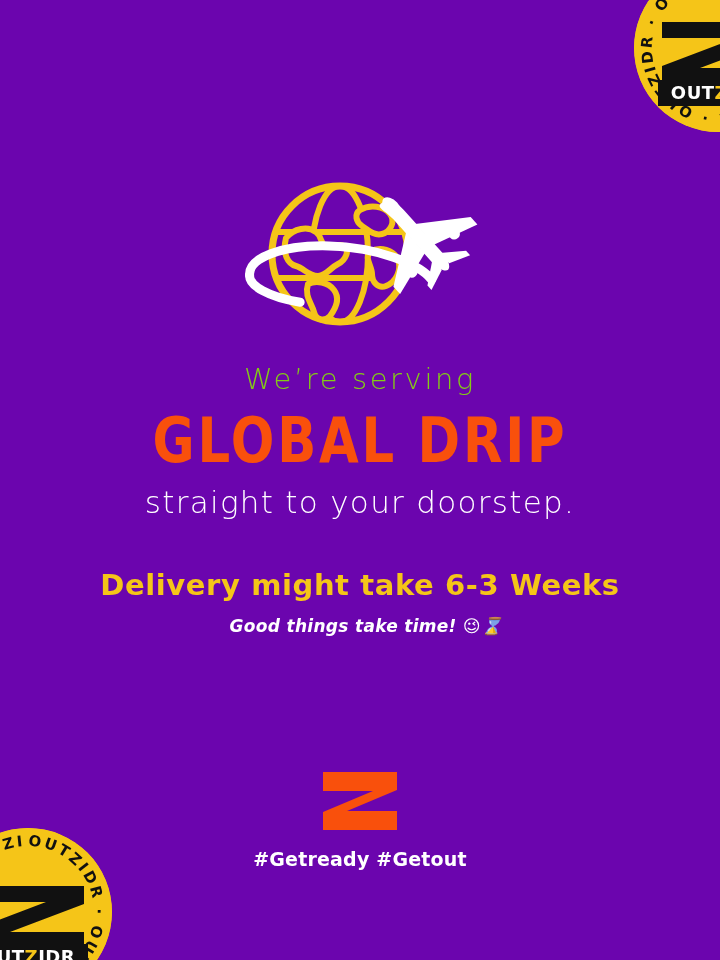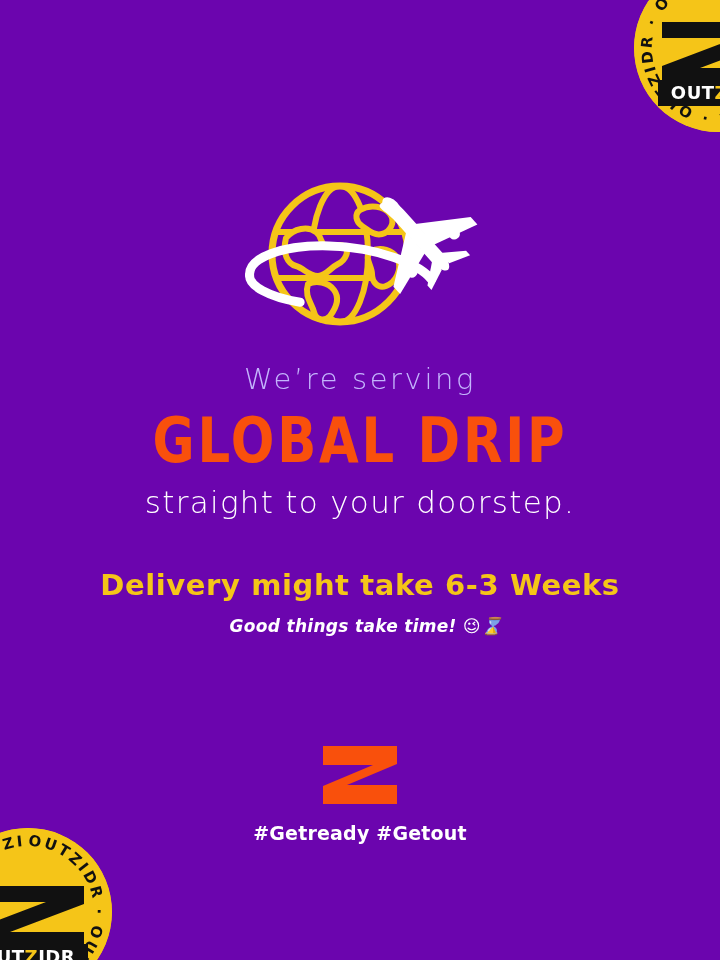--- a/index.html
+++ b/index.html
@@ -60,21 +60,21 @@
 
   
   #copy-block {
     position: absolute;
     left: 0;
     top: 360px;
     width: 720px;
     text-align: center;
   }
   #eyebrow-line {
-    color: #c4b5fd;
+    color: #84cc16;
     font-family: "DejaVu Sans", sans-serif;
     font-weight: 300;
     font-size: 29px;
     letter-spacing: 2.6px;
     line-height: 38px;
     margin: 0;
   }
   #headline {
     color: #F9500C;
     font-family: "DejaVu Sans Condensed", "DejaVu Sans", sans-serif;
@@ -114,21 +114,21 @@
     letter-spacing: 0.3px;
     line-height: 24px;
     margin: 10px 8px 0 0;
     padding-left: 20px;
   }
 
   
   #footer-block {
     position: absolute;
     left: 0;
-    top: 744px;
+    top: 770px;
     width: 720px;
     text-align: center;
   }
   #brand-mark {
     display: block;
     margin: 0 auto;
     width: 78px;
     height: 62px;
   }
   #hashtags {

